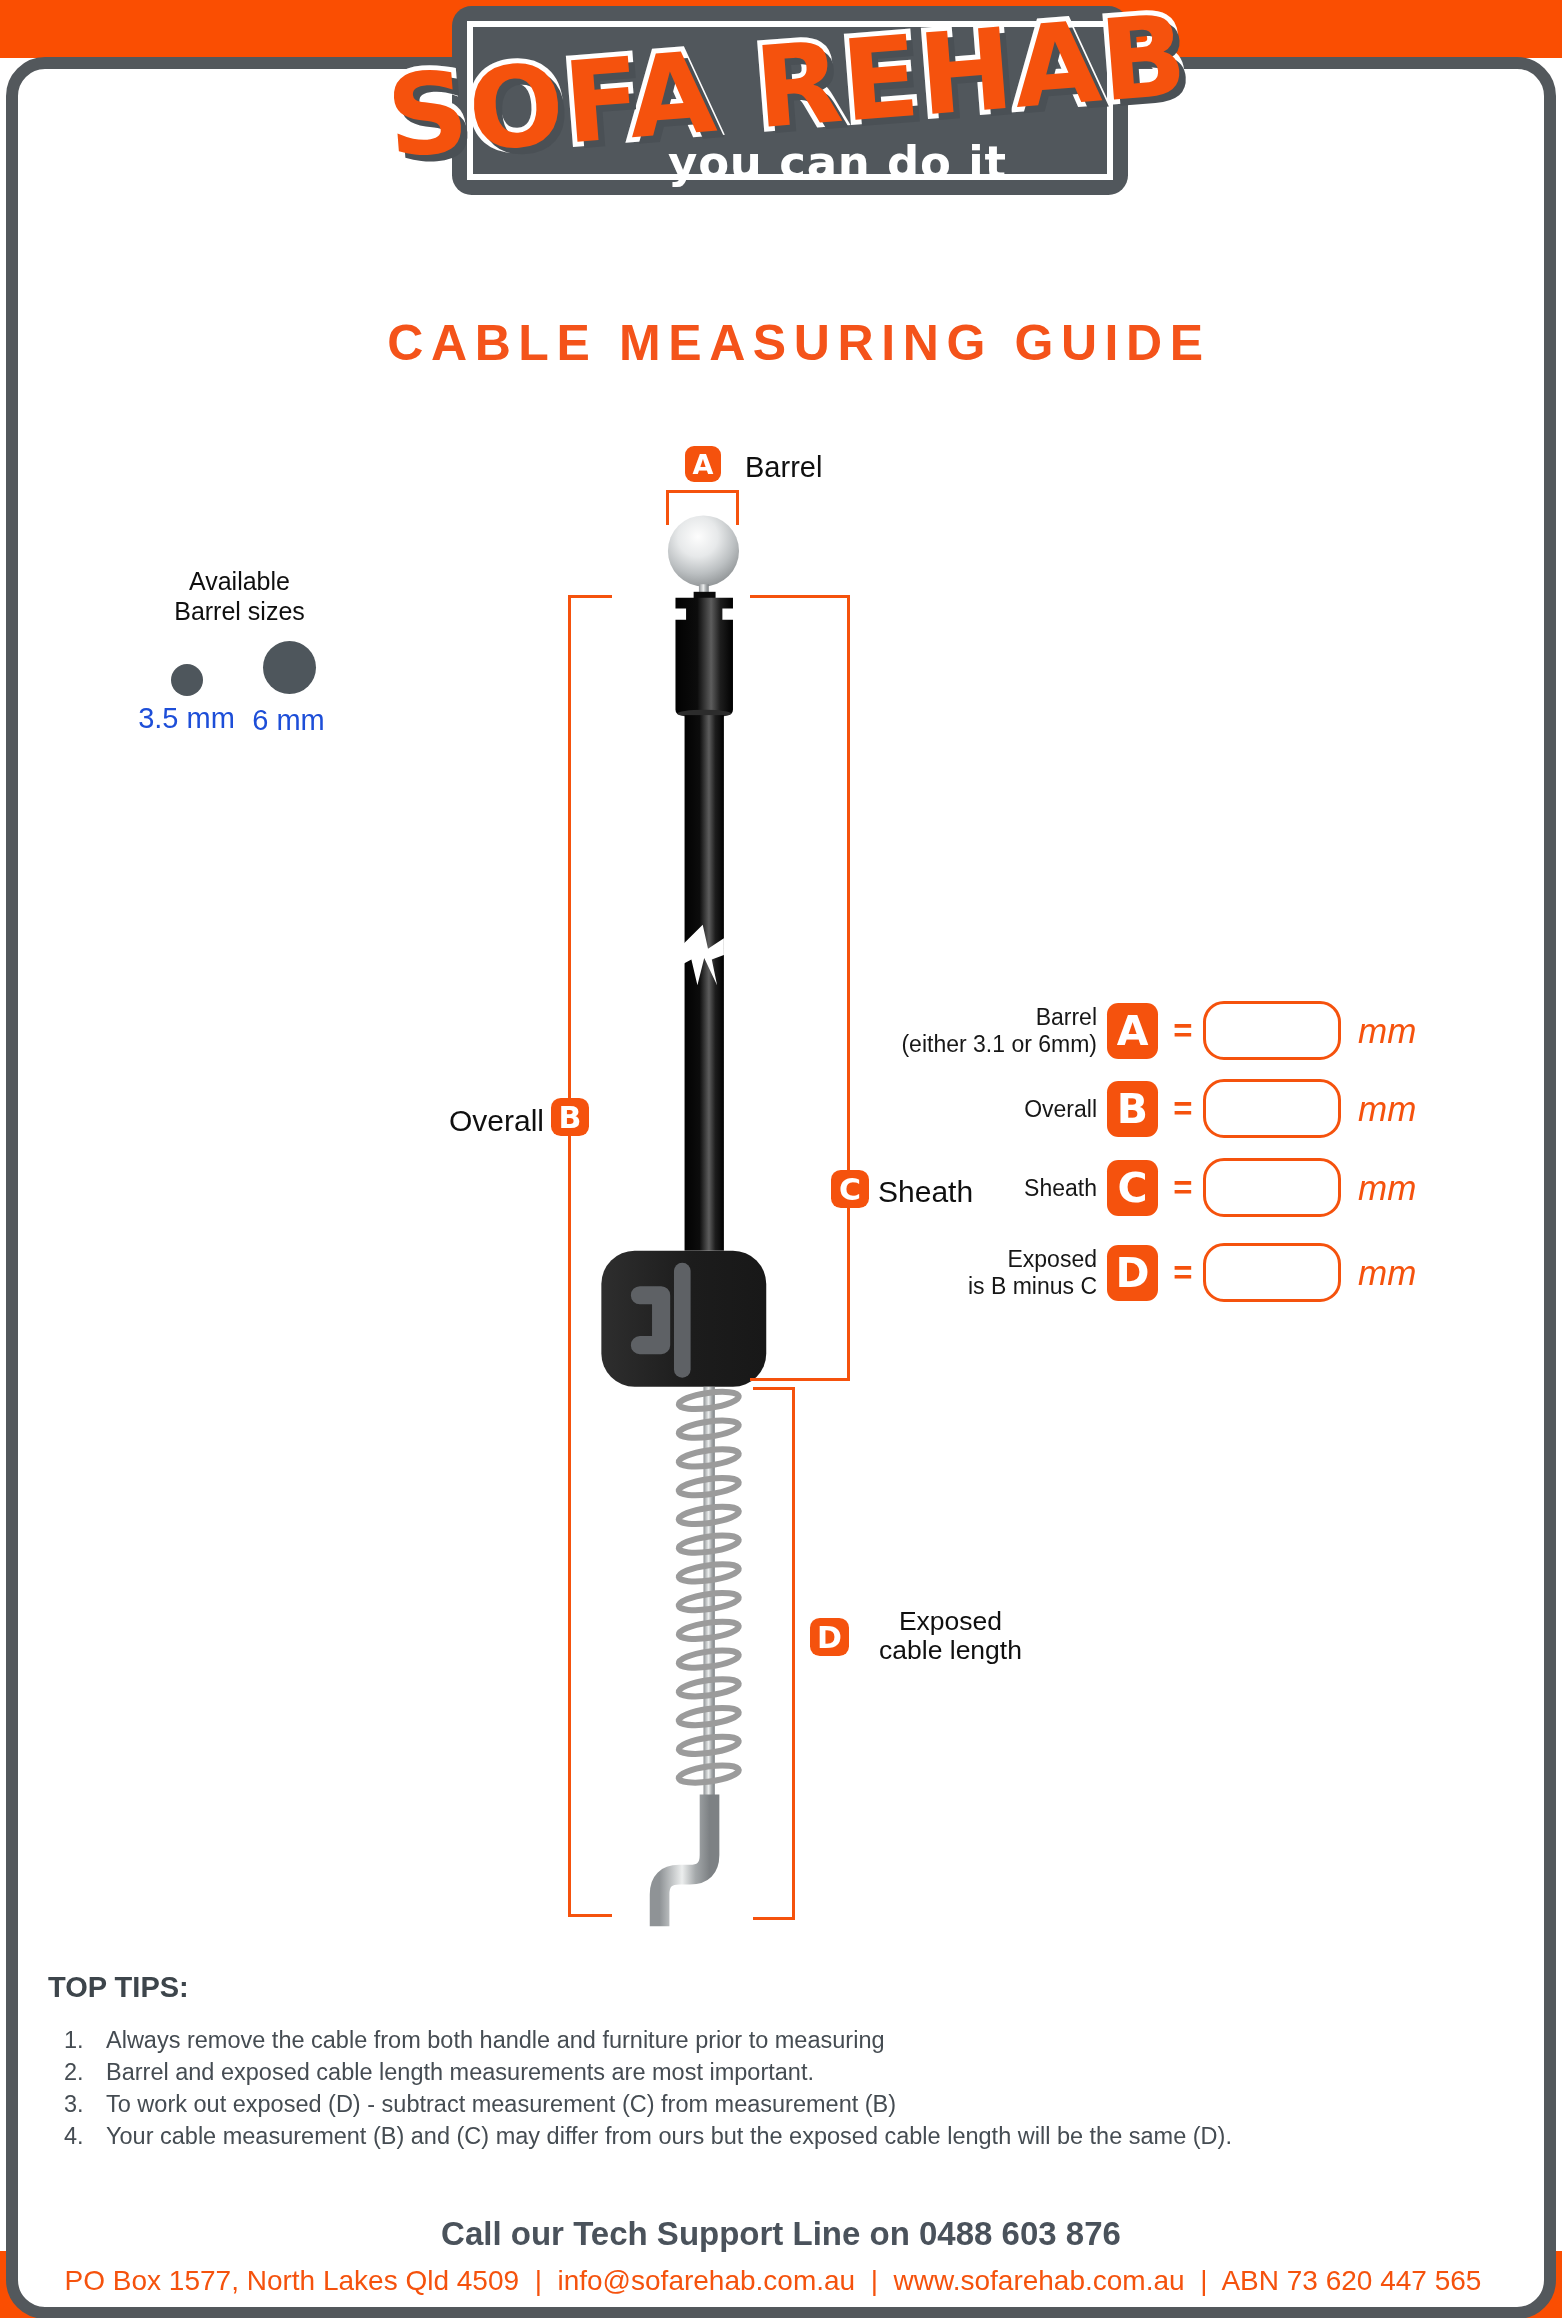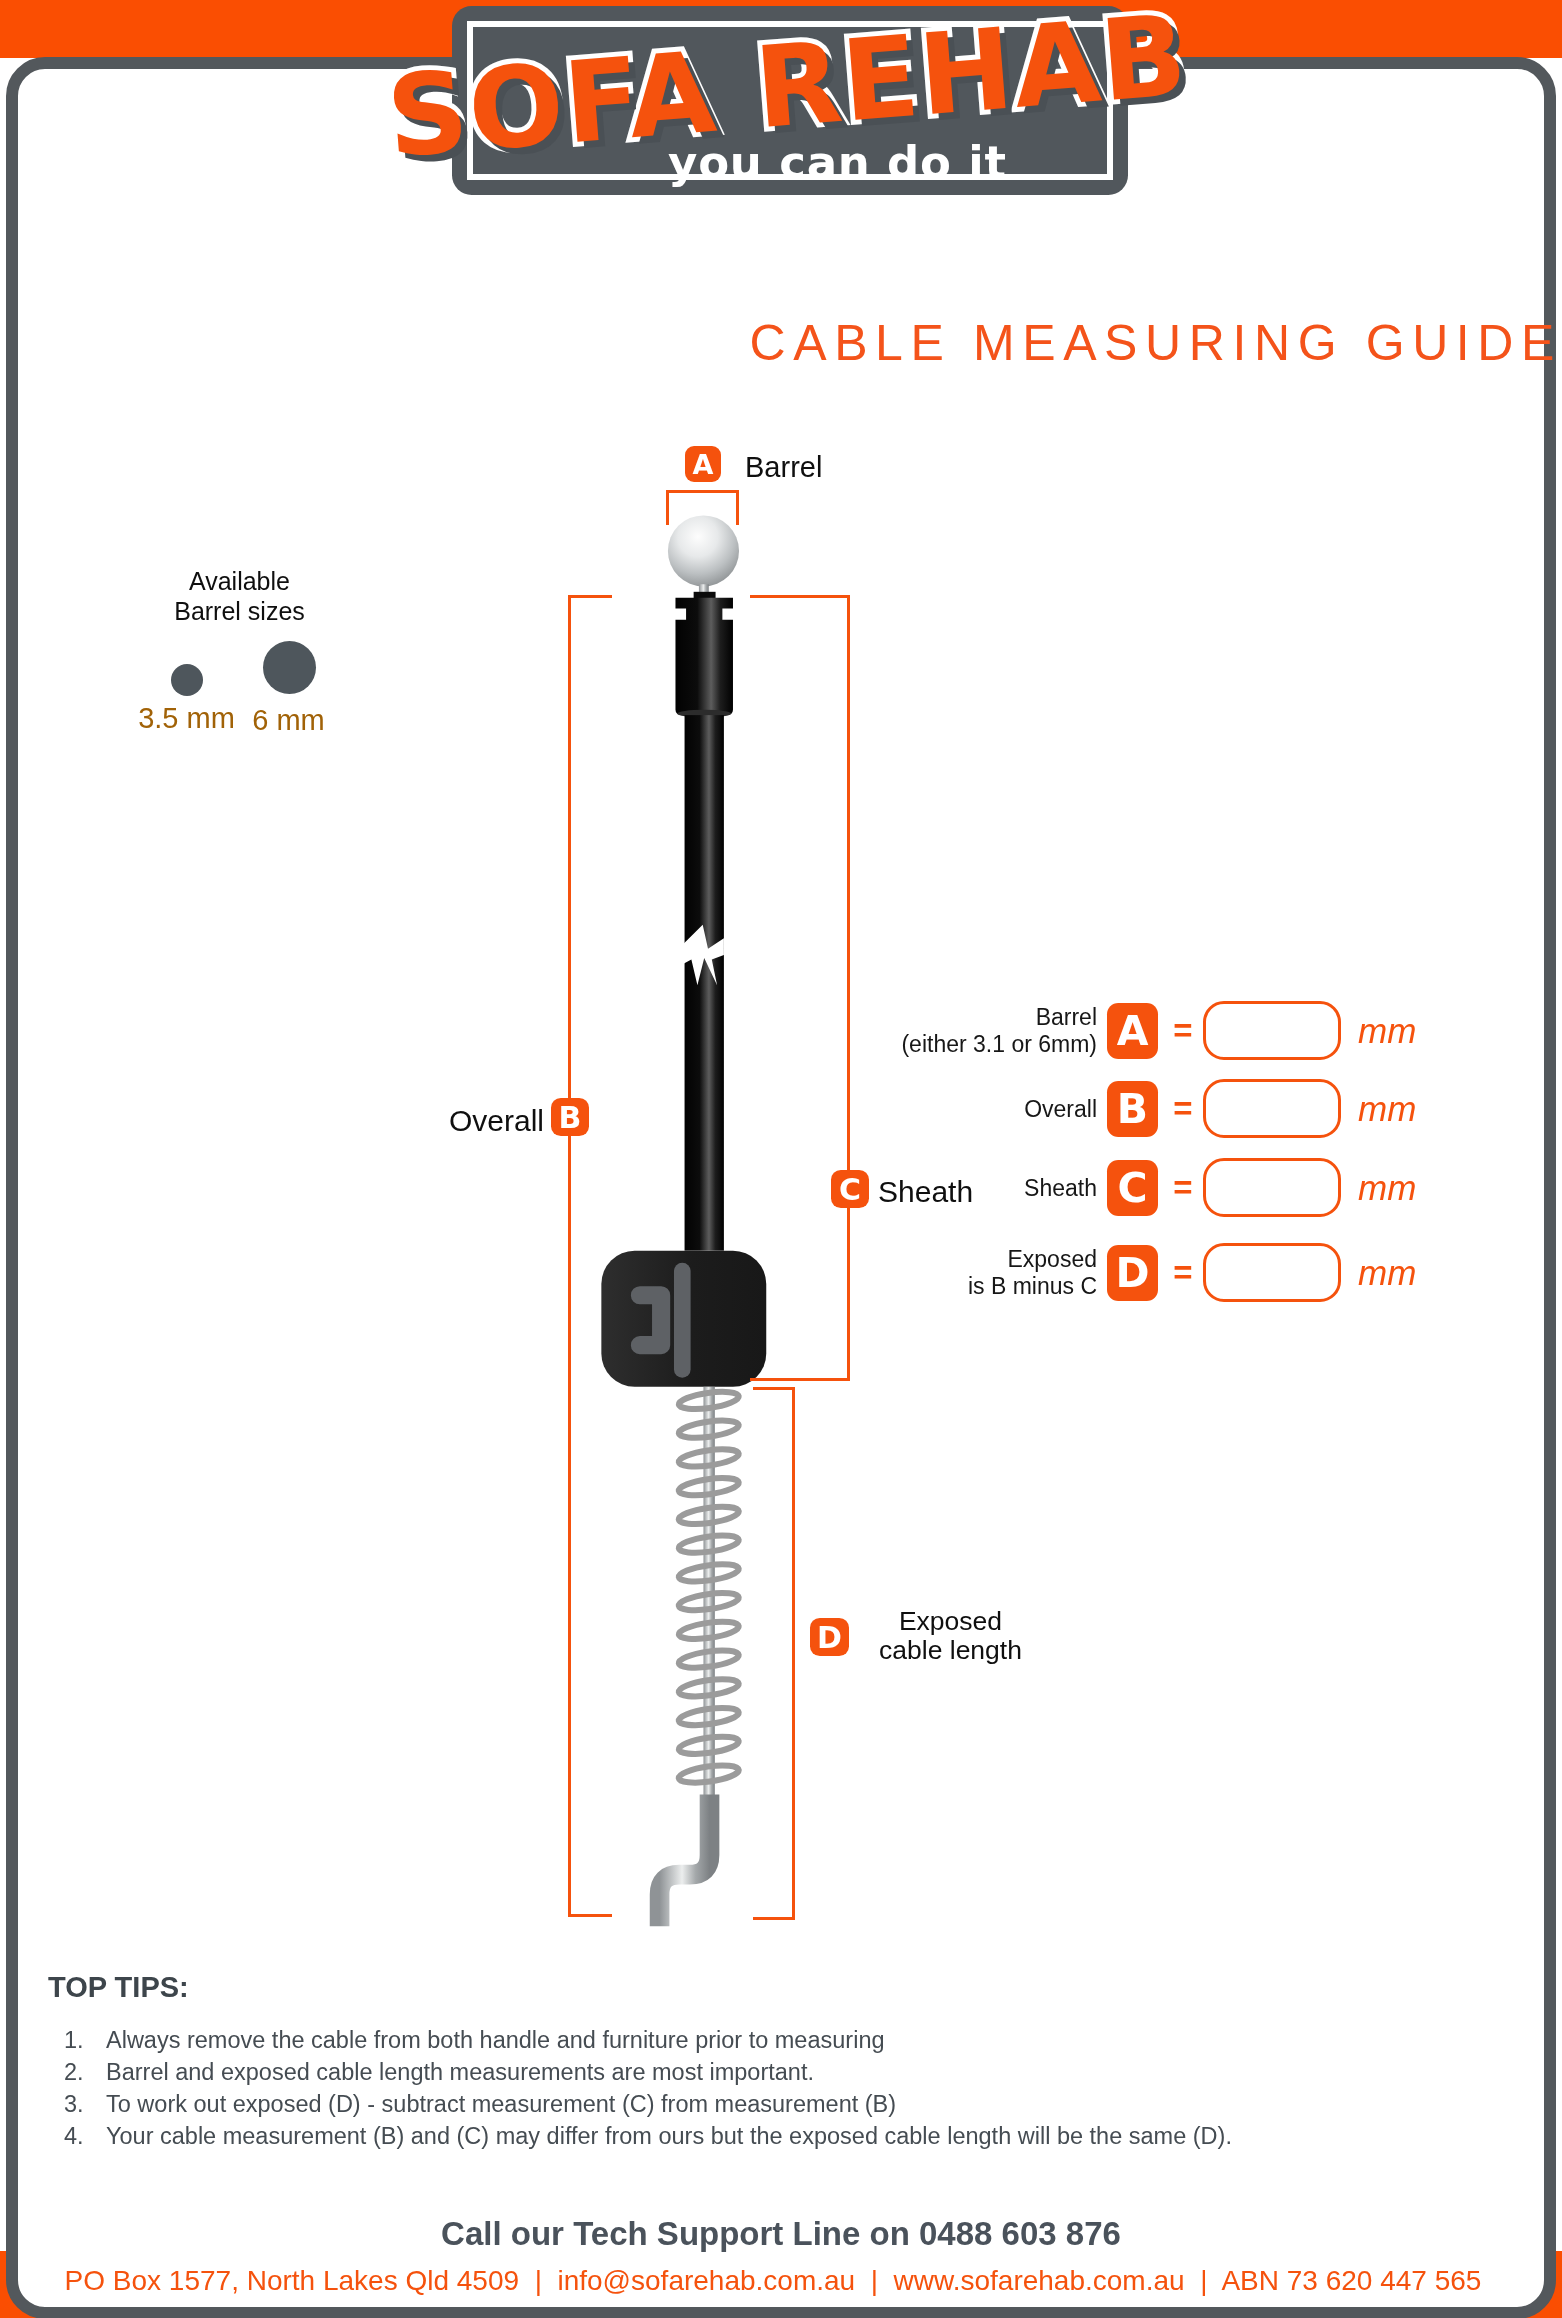--- a/index.html
+++ b/index.html
@@ -34,30 +34,30 @@
     color:#f5520d; -webkit-text-stroke:9.8px #ffffff; paint-order:stroke fill;
     text-shadow:6px 6.8px 0 #4a5055; white-space:nowrap;
   }
   .logo-tagline {
     position:absolute; right:36px; top:130px; width:424px; text-align:left;
     color:#ffffff; font-weight:bold; font-size:45px; letter-spacing:0.8px; z-index:5;
     font-family:"DejaVu Sans", sans-serif;
   }
   
   .page-title {
-    position:absolute; left:0; right:0; top:314px; text-align:right;
-    color:#f4531a; font-size:50px; font-weight:400; letter-spacing:7.6px; z-index:2;margin-left:36px;
+    position:absolute; left:0; right:0; top:314px; text-align:center;
+    color:#f4531a; font-size:50px; font-weight:700; letter-spacing:7.6px; z-index:2;margin-left:36px;
   }
   
   .avail-head { position:absolute; left:111px; top:566px; width:257px; text-align:center;
     color:#0f0f0f; font-size:25px; line-height:30px; z-index:2; }
   .dot { position:absolute; border-radius:50%; background:#4e565c; z-index:2; }
   .dot.small { left:171px; top:664px; width:32px; height:32px; }
   .dot.large { left:263px; top:641px; width:53px; height:53px; }
-  .dot-label { position:absolute; width:151px; text-align:center; color:#a16207; font-size:29px; z-index:2; }
+  .dot-label { position:absolute; width:151px; text-align:center; color:#1d4ed8; font-size:29px; z-index:2; }
   .dot-label.small { left:111px; top:702px; }
   .dot-label.large { left:213px; top:704px; }
   
   svg.diagram { position:absolute; left:0; top:0; z-index:2; }
   
   .bracket { position:absolute; z-index:3; }
   .bracket-a { left:666px; top:490px; width:73px; height:35px;
     border-top:3.8px solid #f5520d; border-left:3.8px solid #f5520d; border-right:3.8px solid #f5520d; }
   .bracket-b { left:568px; top:595px; width:44px; height:1322px;
     border-top:3.8px solid #f5520d; border-left:3.8px solid #f5520d; border-bottom:3.8px solid #f5520d; }

